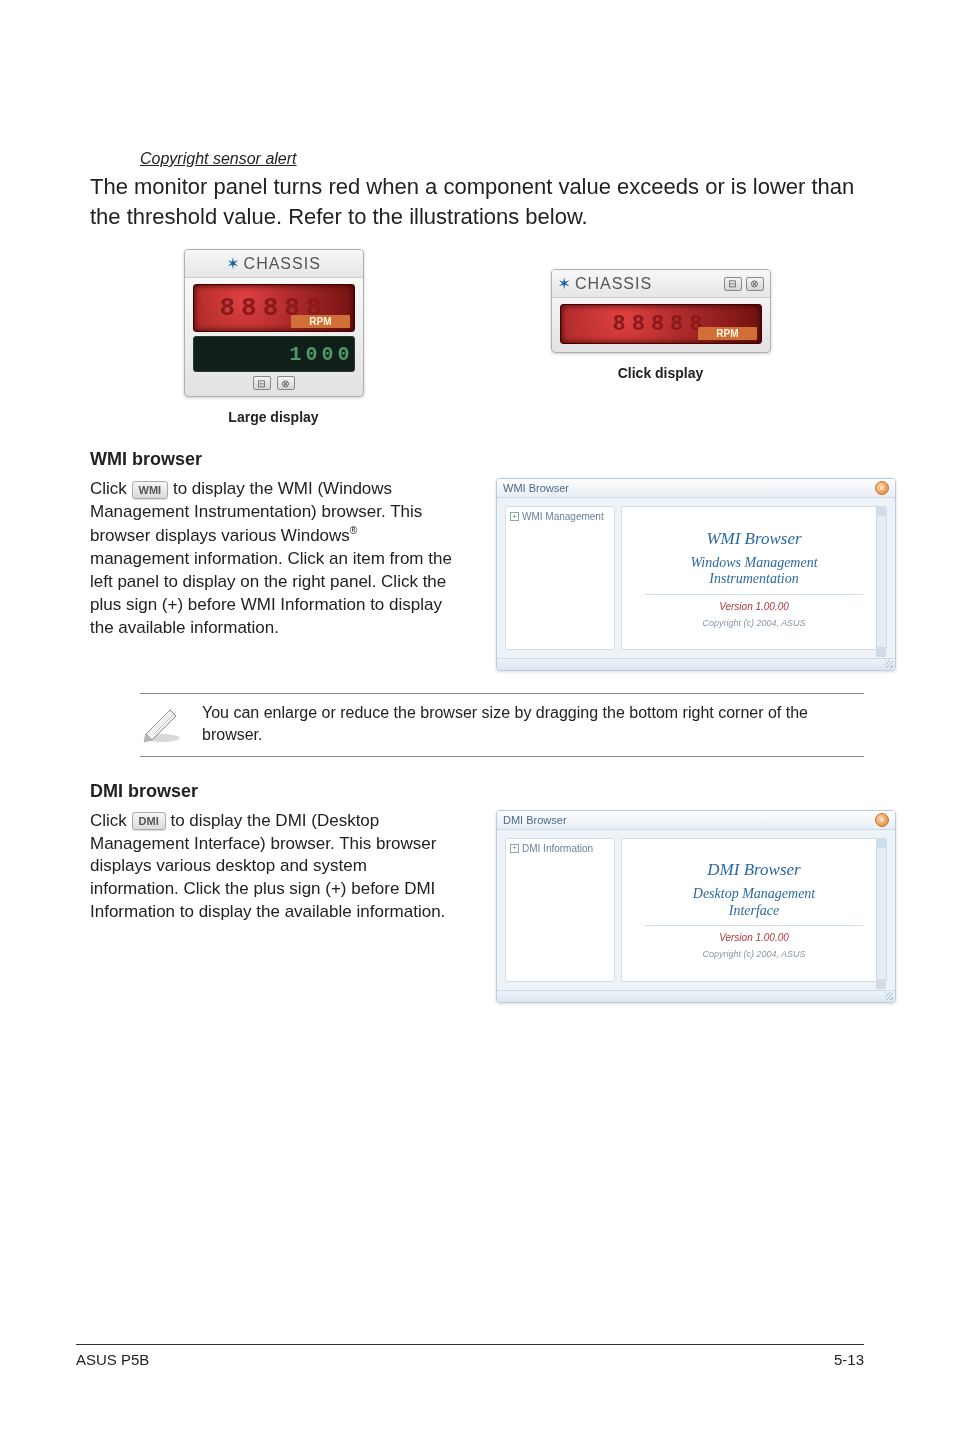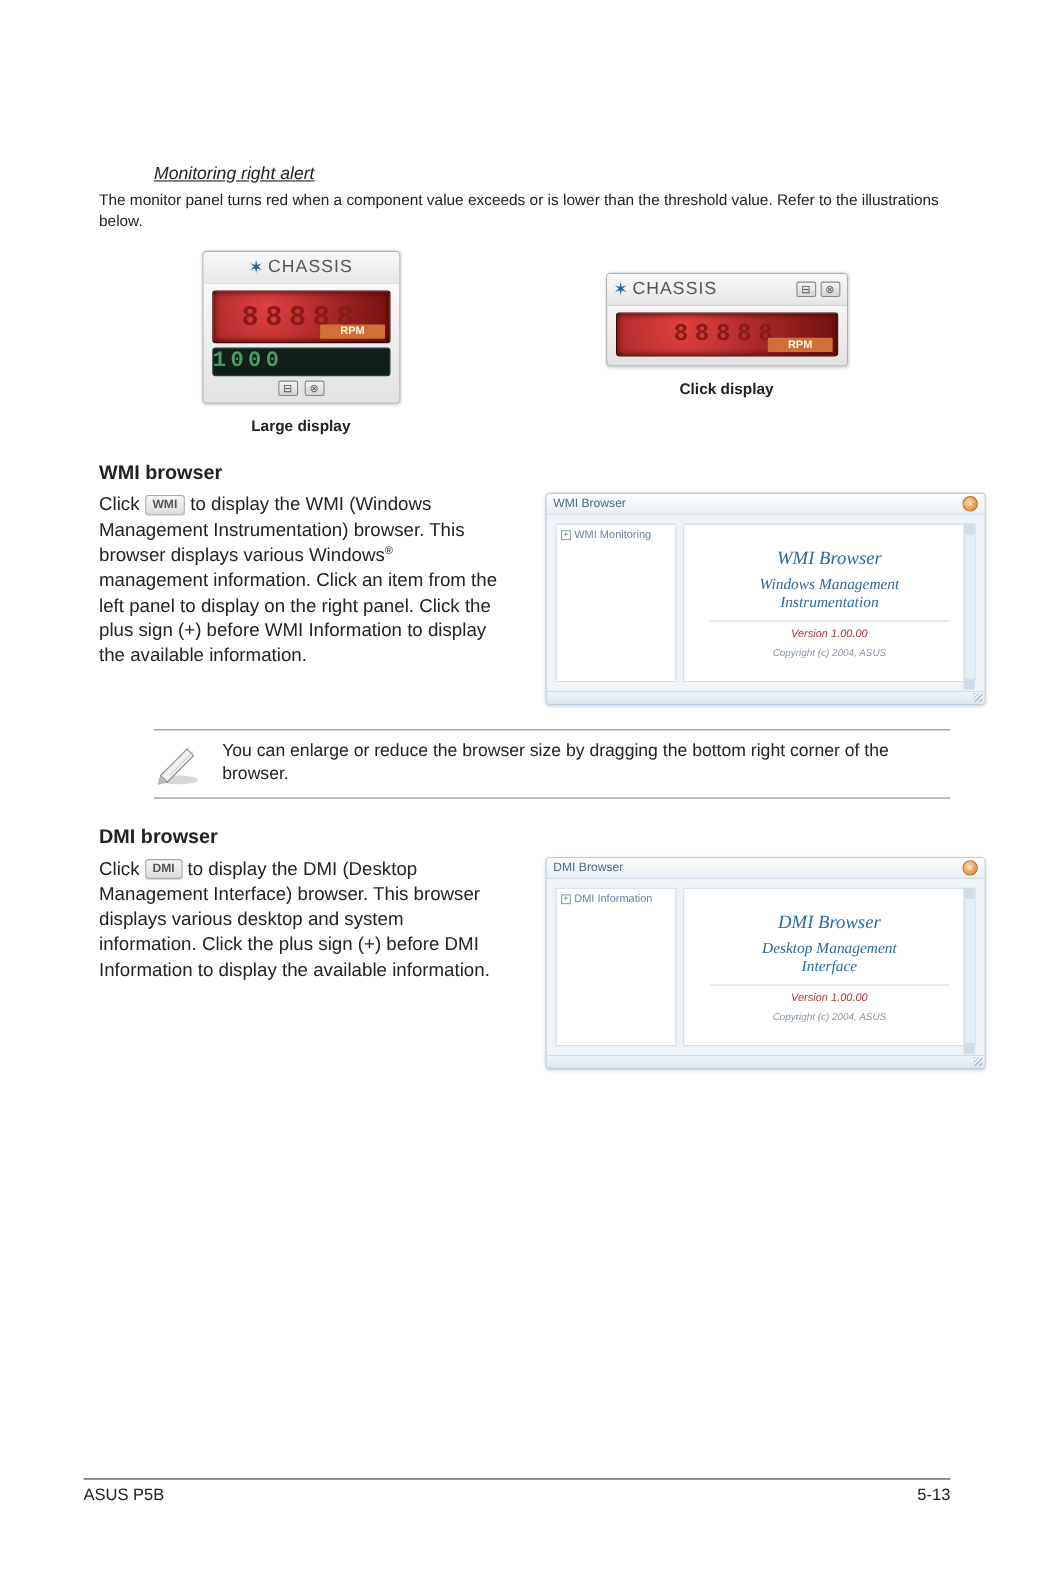--- a/index.html
+++ b/index.html
@@ -13,21 +13,21 @@
     padding: 150px 90px 0 90px;
   }
   .subhead-italic {
     font-style: italic;
     text-decoration: underline;
     font-size: 16px;
     margin-left: 50px;
     margin-bottom: 4px;
   }
   .bodytext {
-    font-size: 14px;
+    font-size: 22px;
     line-height: 1.35;
     margin-bottom: 4px;
   }
   .panels-row {
     display: flex;
     justify-content: space-around;
     align-items: flex-start;
     margin: 18px 0 10px 0;
   }
   
@@ -67,25 +67,25 @@
   }
   .rpm-badge {
     position:absolute; right:4px; bottom:3px;
     background:#c05030; color:#fff7dd;
     font-size:10px; padding:1px 18px; border-radius:1px;
     font-weight:bold;
   }
   .rpm-badge.orange { background:#d07038; }
   .dark-lcd {
     margin:4px 8px;
-    height:26px;
+    height:36px;
     background:#102018;
     border:1px solid #2a3a30;
     border-radius:3px;
-    display:flex; align-items:center; justify-content:flex-start;
+    display:flex; align-items:center; justify-content:flex-end;
   }
   .dark-lcd .digits {
     font-family:'Courier New',monospace;
     color:#4a9a6a; font-size:20px; letter-spacing:4px; font-weight:bold;
   }
   .icon-row { margin-top:4px; display:flex; justify-content:center; gap:6px;}
   .minibtn {
     width:18px;height:14px;border:1px solid #888;border-radius:2px;
     background:linear-gradient(#f4f4f4,#d4d4d4);
     display:flex;align-items:center;justify-content:center;
@@ -197,36 +197,36 @@
     position:absolute; right:10px; top:28px; bottom:14px; width:10px;
     background:#e4ecf4; border-left:1px solid #cdd9e4;
   }
   .win-scroll::before,.win-scroll::after{
     content:""; position:absolute; left:0; right:0; height:10px;
     background:#cfdcea;
   }
   .win-scroll::before{top:0;} .win-scroll::after{bottom:0;}
   .win-wrap {position:relative;}
   
-  .note-row { display:flex; gap:18px; align-items:flex-end; margin:22px 0 10px 50px; border-top:1px solid #888; border-bottom:1px solid #888; padding:8px 0 10px 0;}
+  .note-row { display:flex; gap:18px; align-items:center; margin:22px 0 10px 50px; border-top:1px solid #888; border-bottom:1px solid #888; padding:8px 0 10px 0;}
   .pencil-icon { width:44px; height:40px; }
   .note-text { font-size:16px; line-height:1.35; flex:1;}
   
   .footer {
     position:absolute; left:76px; right:90px; bottom:70px;
     border-top:1px solid #333;
     padding-top:6px;
     display:flex; justify-content:space-between;
     font-size:15px; color:#222;
   }
 </style>
 </head>
 <body>
 
-<div class="subhead-italic">Monitoring right alert</div>
+<div class="subhead-italic">Copyright sensor alert</div>
 <p class="bodytext">The monitor panel turns red when a component value exceeds or is lower than the threshold value. Refer to the illustrations below.</p>
 
 <div class="panels-row">
 
   <div>
     <div class="gauge-large">
       <div class="title-row">
         <span class="fan-icon">✶</span>
         <span class="gauge-title">CHASSIS</span>
       </div>
@@ -278,21 +278,21 @@
   <div class="right win-wrap">
     <div class="win">
       <div class="win-titlebar">
         <span>WMI Browser</span>
         <div class="win-close">×</div>
       </div>
       <div class="win-body">
         <div class="win-tree">
           <div class="tree-item">
             <span class="tree-plus">+</span>
-            <span>WMI Monitoring</span>
+            <span>WMI Management</span>
           </div>
         </div>
         <div class="win-content">
           <div class="btitle">WMI Browser</div>
           <div class="bsub" style="white-space:pre-line;">Windows Management
 Instrumentation</div>
           <hr>
           <div class="ver">Version 1.00.00</div>
           <div class="cpy">Copyright (c) 2004, ASUS</div>
         </div>

